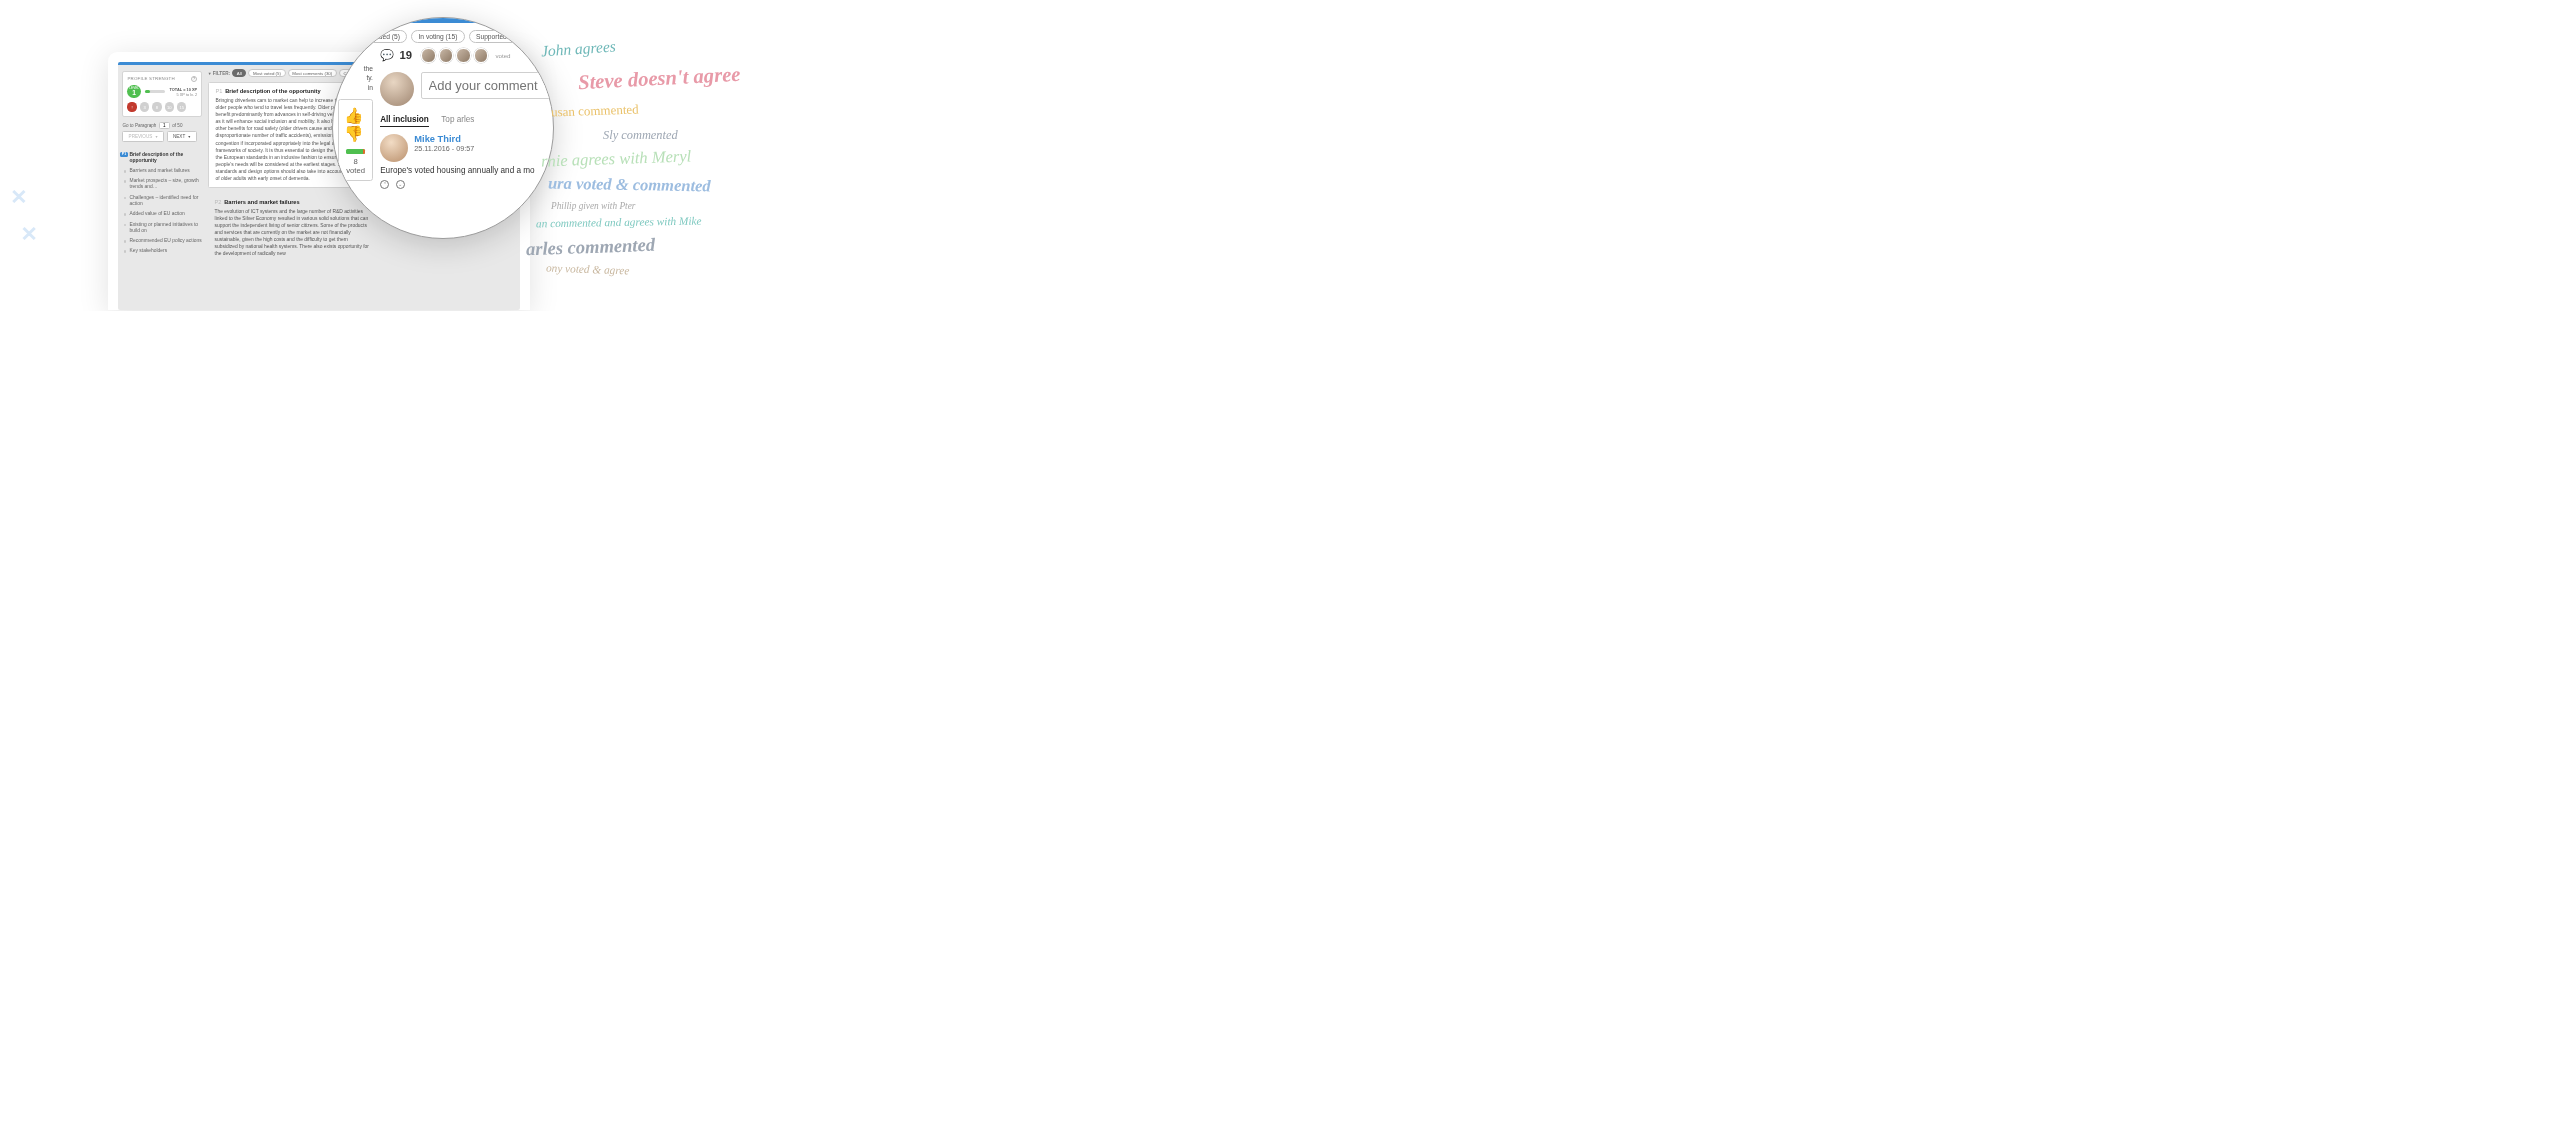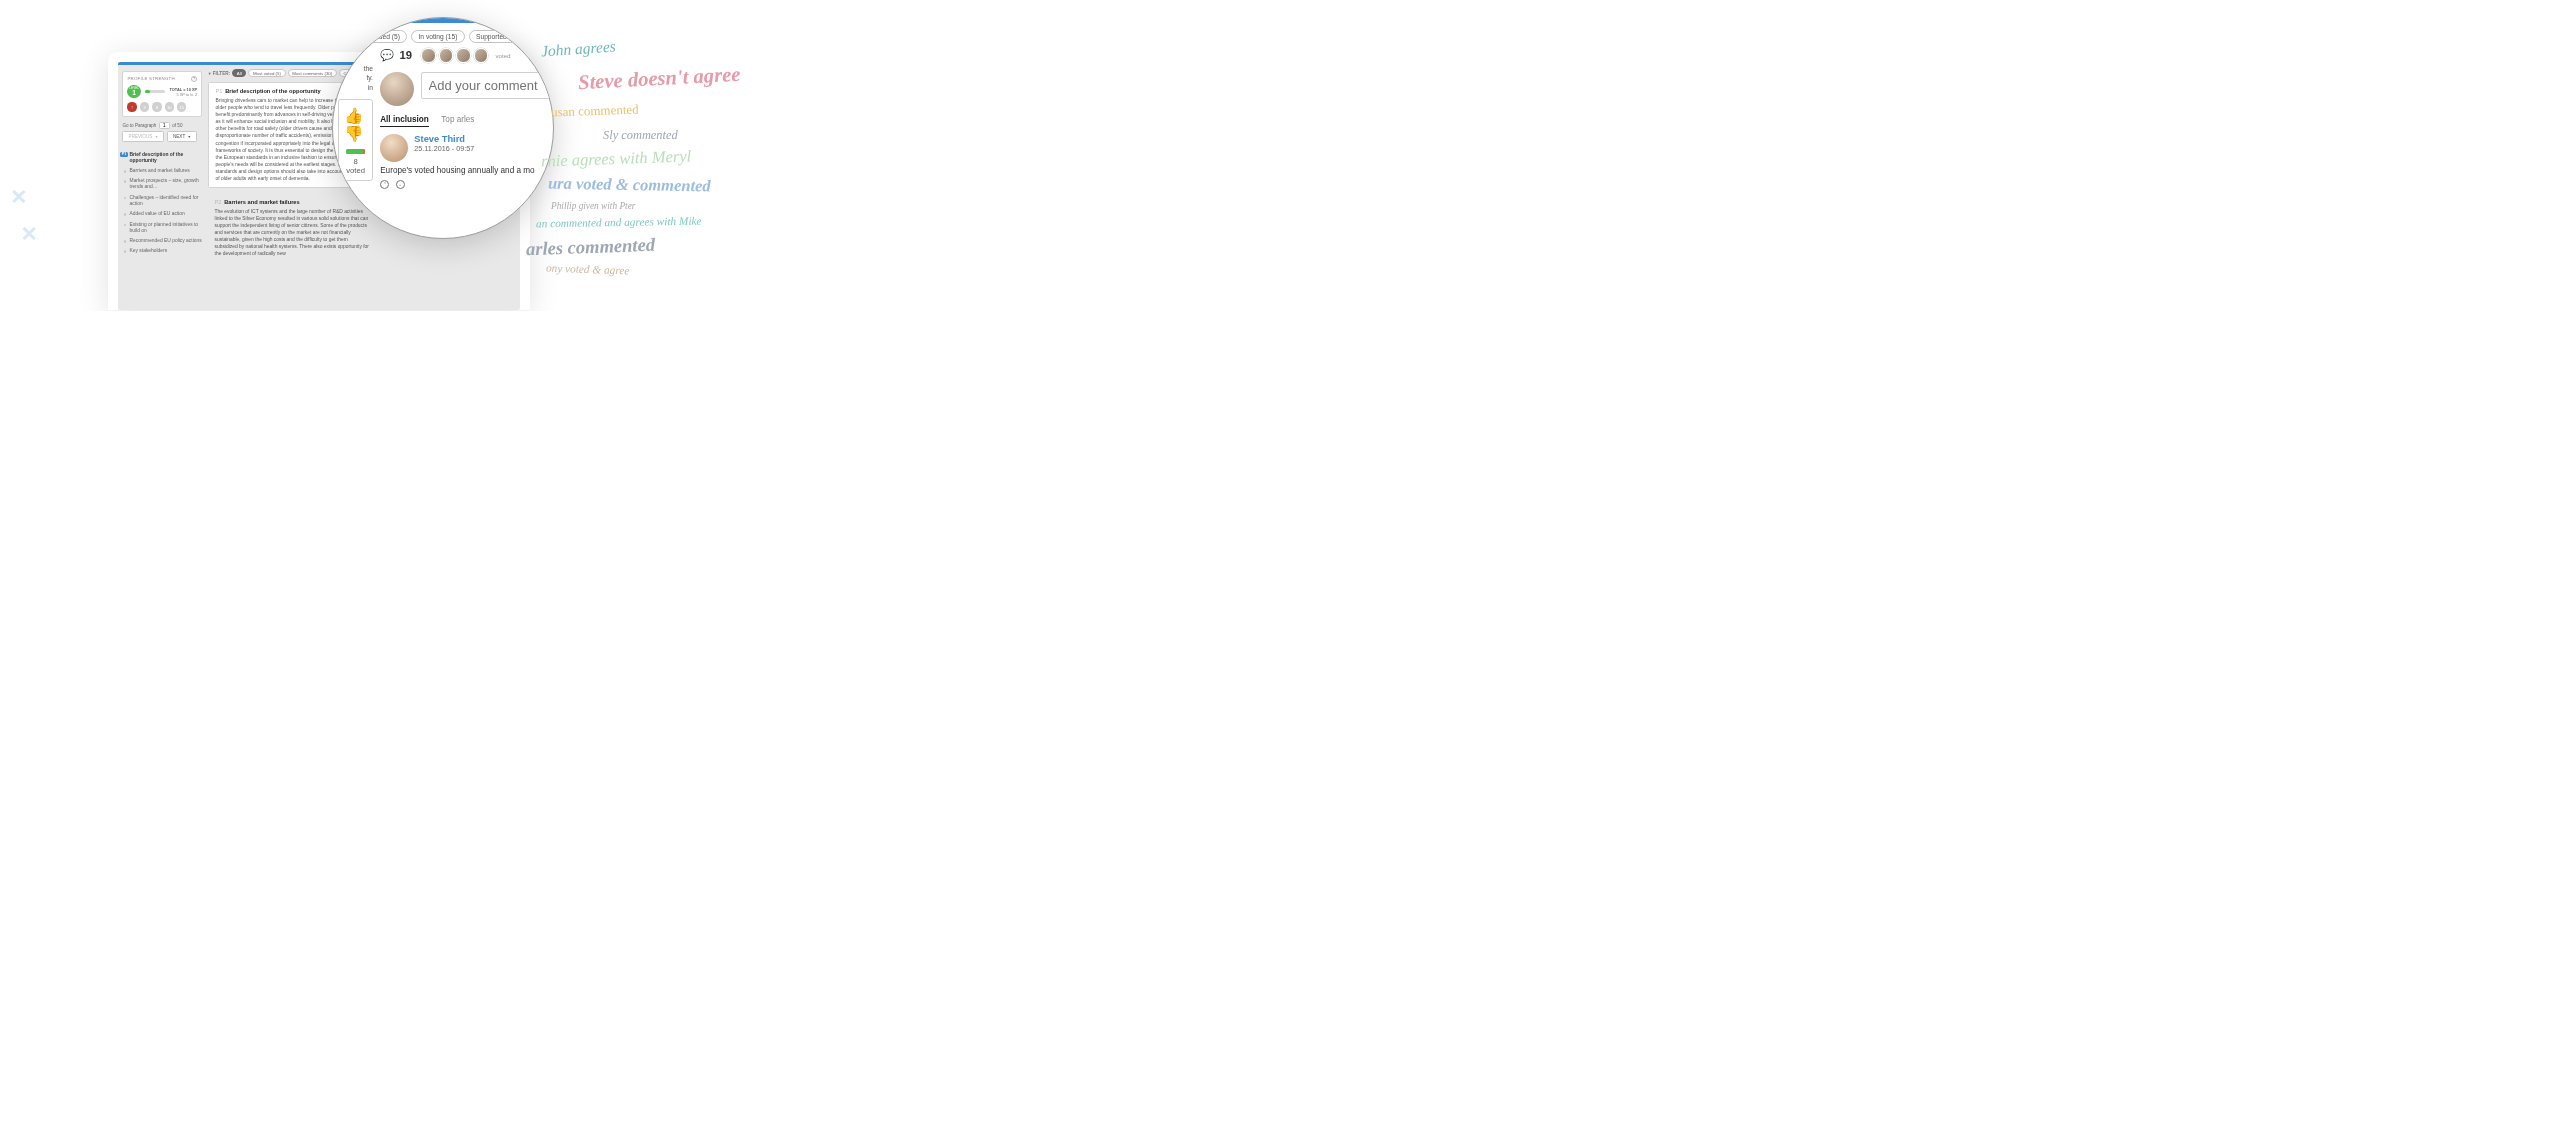--- a/index.html
+++ b/index.html
@@ -322,21 +322,21 @@
       </div>
 
       <div class="tabs">
         <span class="tab on">All inclusion</span>
         <span class="tab">Top arles</span>
       </div>
 
       <div class="zcomment">
         <div class="av-md"></div>
         <div>
-          <div class="zname">Steve Third</div>
+          <div class="zname">Mike Third</div>
           <div class="zdate">25.11.2016 - 09:57</div>
         </div>
       </div>
       <div class="zbody">Europe's voted housing annually and a mo</div>
       <div class="zacts">
         <span class="arrow">⌃</span>
         <span class="arrow">⌄</span>
       </div>
     </div>
   </div>

